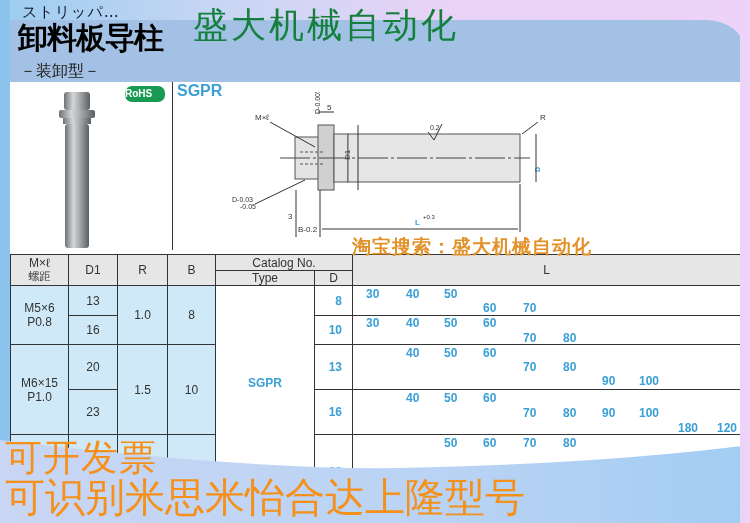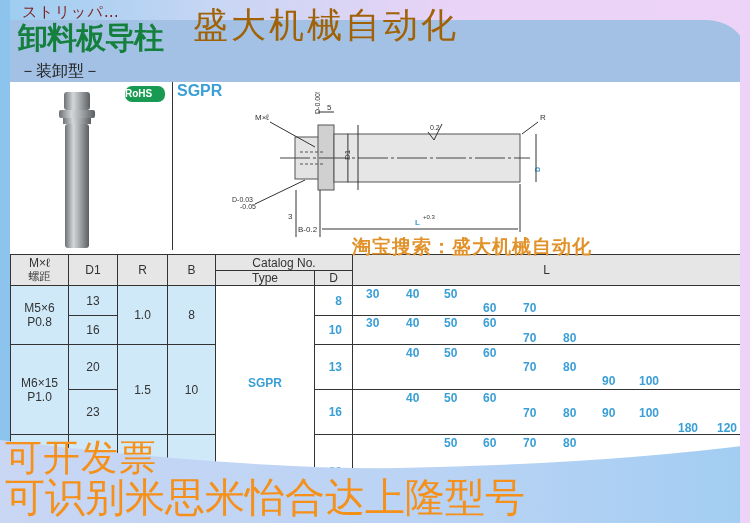--- a/index.html
+++ b/index.html
@@ -16,33 +16,33 @@
   }
   .left-stripe {
     position: absolute; left: 0; top: 0; width: 10px; height: 523px;
     background: #8cc4ee;
   }
   .right-stripe {
     position: absolute; right: 0; top: 0; width: 10px; height: 523px;
     background: #ecd3f7;
   }
   .jp-sub {
-    position: absolute; left: 22px; top: 3px; font-size: 15px; color: #7f1d1d; letter-spacing: 1px;
+    position: absolute; left: 22px; top: 3px; font-size: 15px; color: #0f172a; letter-spacing: 1px;
     font-family: "DejaVu Sans", sans-serif;
   }
   .main-title {
-    position: absolute; left: 18px; top: 18px; font-size: 30px; font-weight: bold; color: #15803d;
+    position: absolute; left: 18px; top: 18px; font-size: 30px; font-weight: bold; color: #000000;
     font-family: "DejaVu Sans", sans-serif; letter-spacing: -1px;
   }
   .sub-title {
     position: absolute; left: 20px; top: 61px; font-size: 16px; color: #222;
     font-family: Liberation Sans, sans-serif;
   }
   .watermark-top {
-    position: absolute; left: 193px; top: 2px; font-size: 35px; color: #a16207;
+    position: absolute; left: 193px; top: 2px; font-size: 35px; color: #15803d;
     font-family: "DejaVu Serif", serif; letter-spacing: 3px;
   }
   .doc {
     position: absolute; left: 10px; top: 82px; width: 735px; height: 441px; background: #ffffff;
   }
   .product-img-area { position: absolute; left: 0; top: 0; width: 162px; height: 170px; }
   .divider-v { position: absolute; left: 162px; top: 0; width: 1px; height: 168px; background: #333; }
   .rohs {
     position: absolute; left: 115px; top: 4px; width: 40px; height: 16px; border-radius: 7px;
     background: #199a52; color: #fff; font-size: 10px; font-weight: bold; line-height: 16px;

